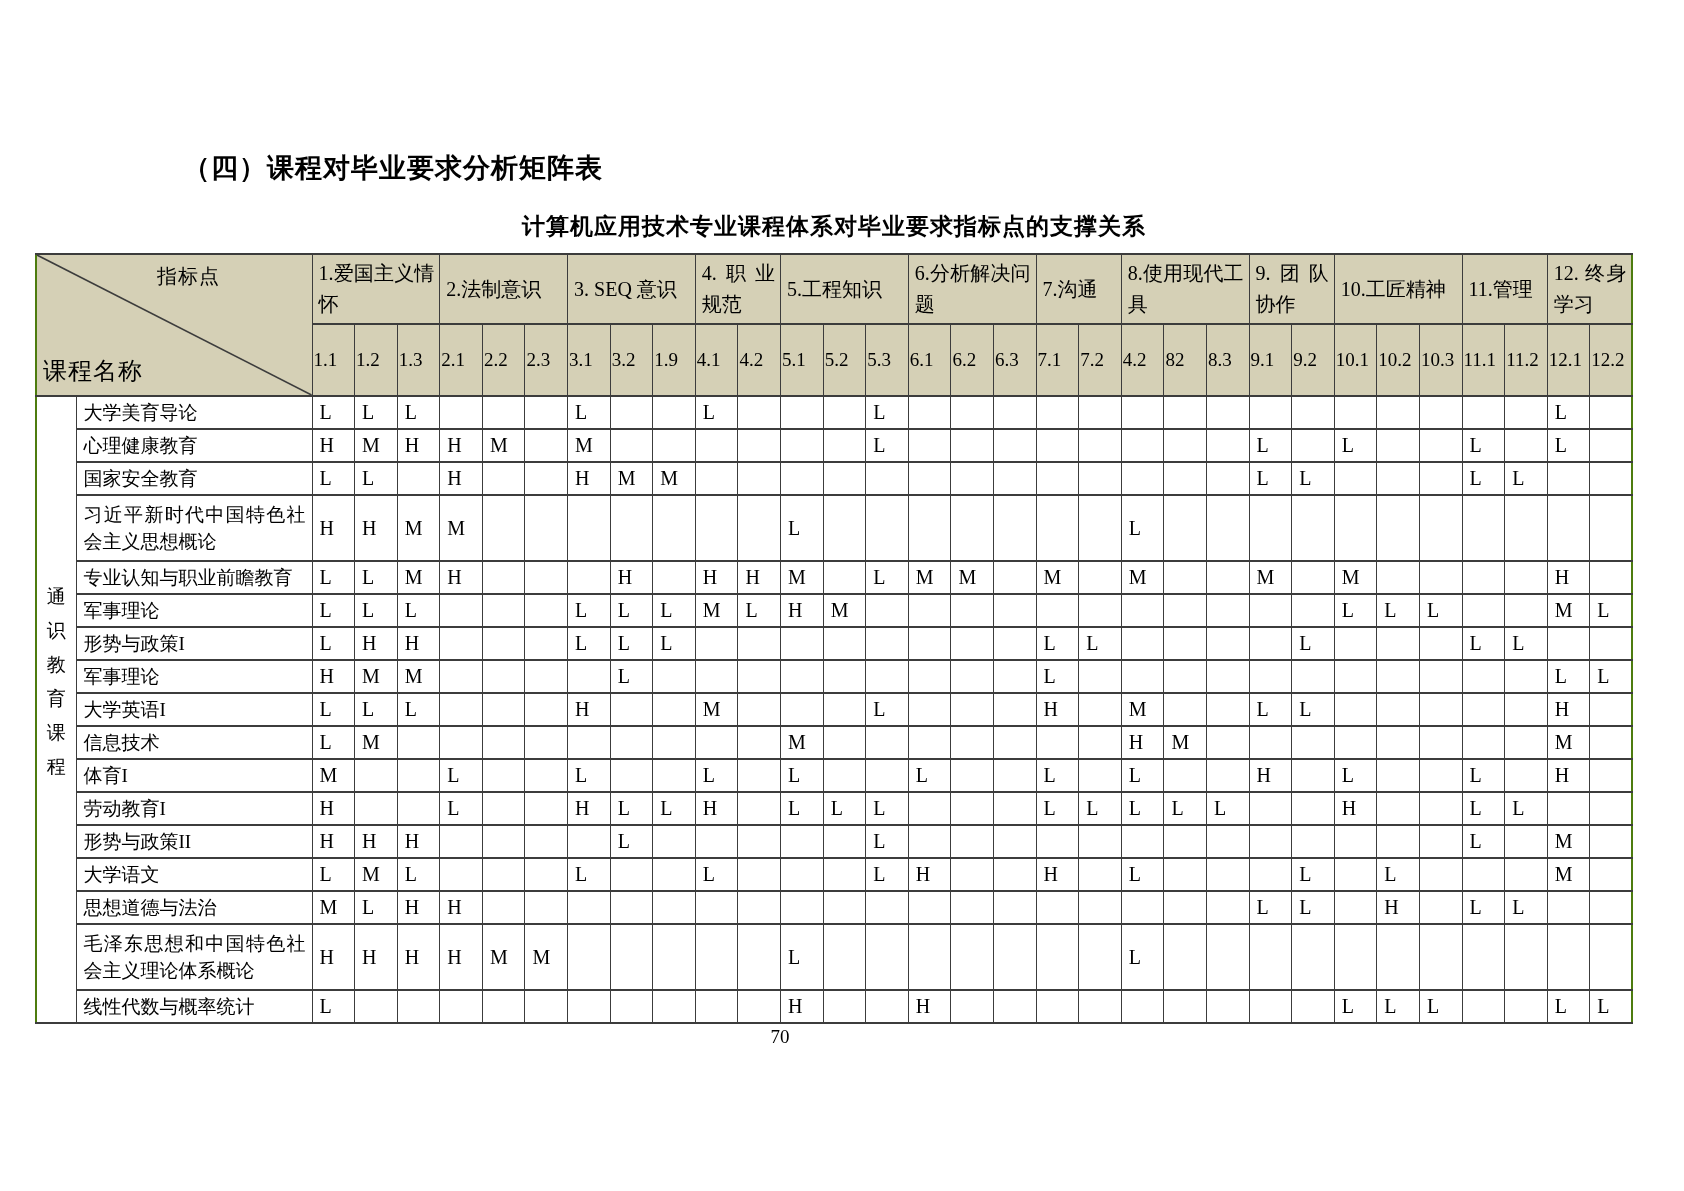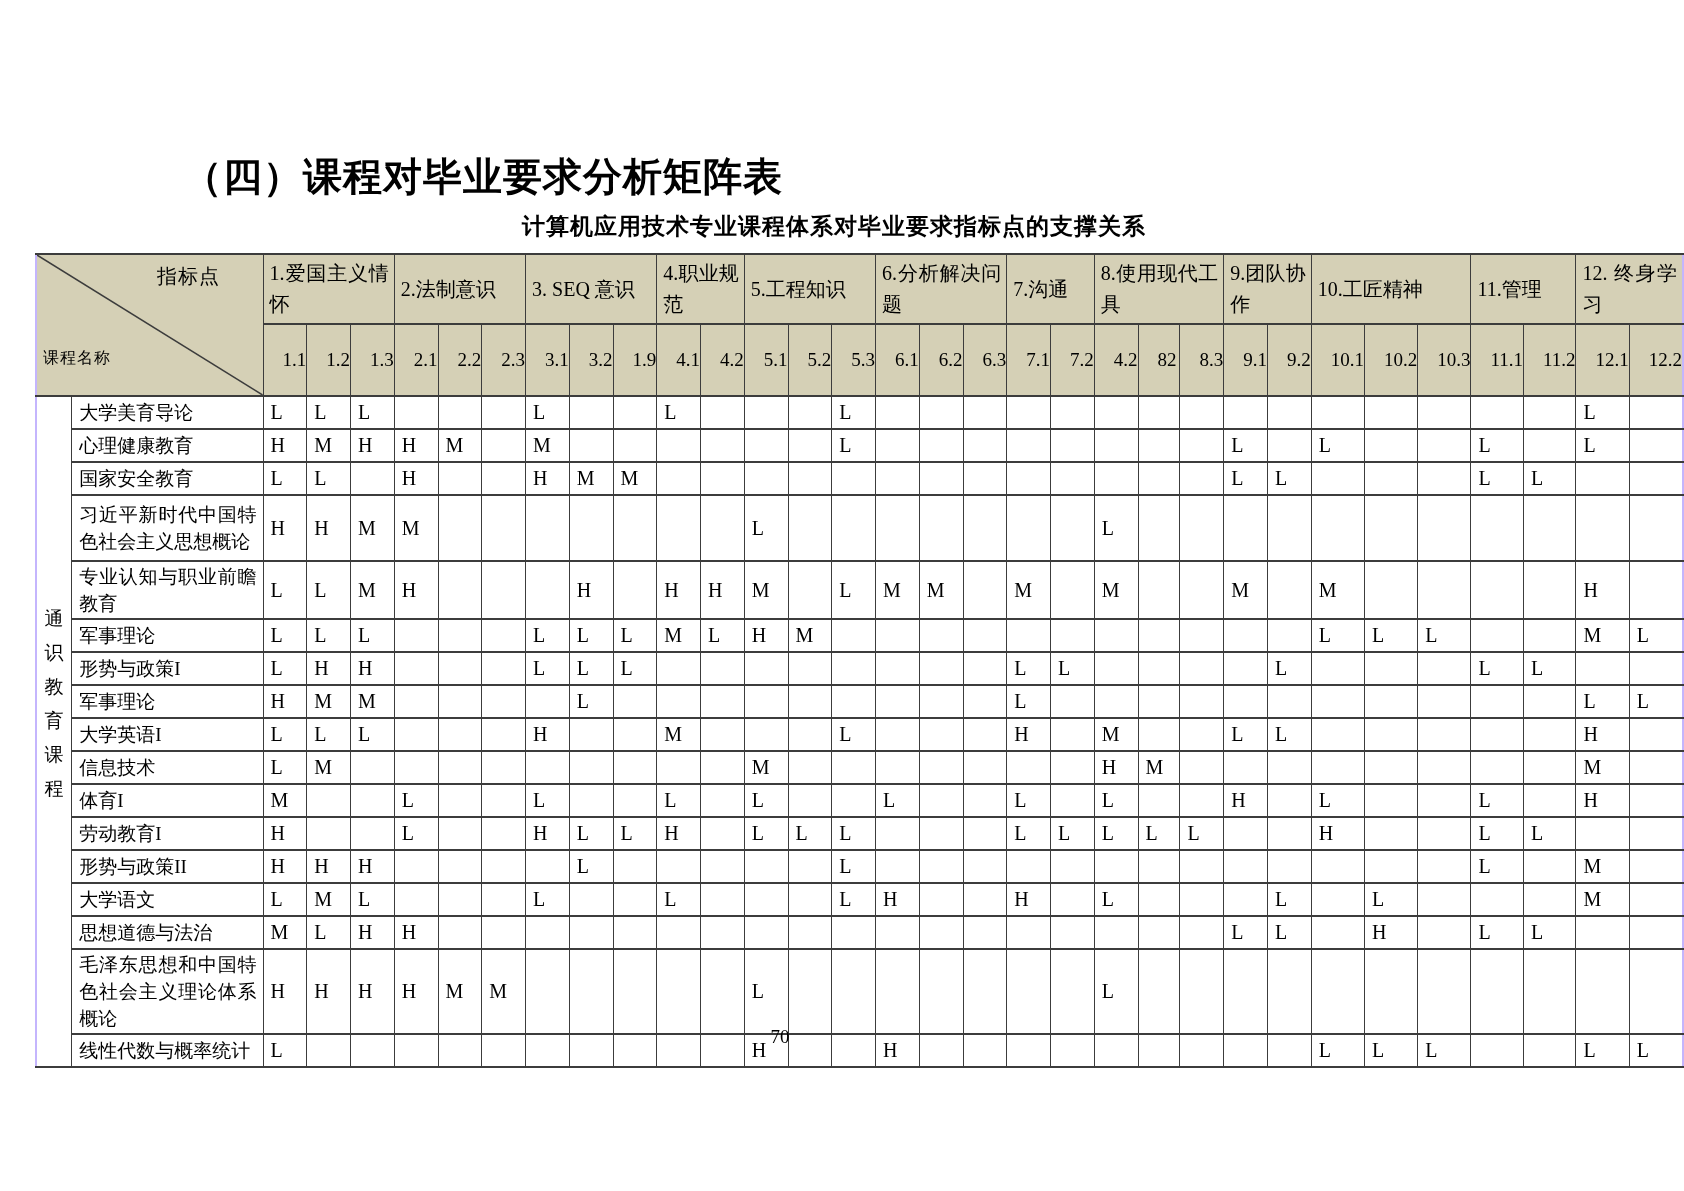--- a/index.html
+++ b/index.html
@@ -3,49 +3,49 @@
 <meta charset="utf-8">
 <style>
   * { margin:0; padding:0; box-sizing:border-box; }
   html,body { background:#ffffff; }
   body {
     width:1684px; height:1191px; position:relative; overflow:hidden;
     font-family:"Liberation Serif","DejaVu Serif",serif; color:#000;
   }
   .doc-title {
     position:absolute; left:183px; top:150px;
-    font-size:39px; font-weight:bold; letter-spacing:1px;
+    font-size:27px; font-weight:bold; letter-spacing:1px;
   }
   .doc-subtitle {
     position:absolute; left:35px; top:211px; width:1598px;
     text-align:center; font-size:23px; font-weight:bold; letter-spacing:1px;font-family:Liberation Mono, monospace;
   }
   .tbl-wrap { position:absolute; left:35px; top:253px; }
   table.matrix {
     border-collapse:collapse; table-layout:fixed;
-    border:2px solid #c4b5fd;
+    border:2px solid #4d7c0f;
   }
   table.matrix th, table.matrix td {
     border:1px solid #3c3c3c;
     border-top-width:2px; border-bottom-width:2px;
     font-weight:normal; overflow:hidden;
   }
   tr.group-row th { height:70px; }
   tr.sub-row th { height:72px; }
   th.hdr {
     background:#d5d0b6; font-size:20px; vertical-align:middle;
     text-align:justify; padding:2px 5px 2px 6px; line-height:31px;
   }
   th.sub {
     background:#d5d0b6; font-size:19px; text-align:left;
-    vertical-align:middle; padding-left:19px;
+    vertical-align:middle; padding-left:1px;
   }
   th.corner { background:#d5d0b6; position:relative; padding:0; }
   .corner-top { position:absolute; top:8px; left:120px; font-size:20px; letter-spacing:1px; }
-  .corner-bottom { position:absolute; bottom:26px; left:6px; font-size:16px; letter-spacing:1px; }
+  .corner-bottom { position:absolute; bottom:8px; left:6px; font-size:24px; letter-spacing:1px; }
   .corner-svg { position:absolute; left:0; top:0; width:100%; height:100%; }
   td.category {
     width:40px; text-align:center; vertical-align:middle;
     font-size:19px; line-height:34px; padding-bottom:55px; background:#fff;
   }
   td.course {
     font-size:19px; text-align:justify; vertical-align:middle;
     padding:1px 6px 1px 7px; line-height:27px; background:#fff;
   }
   td.val {

